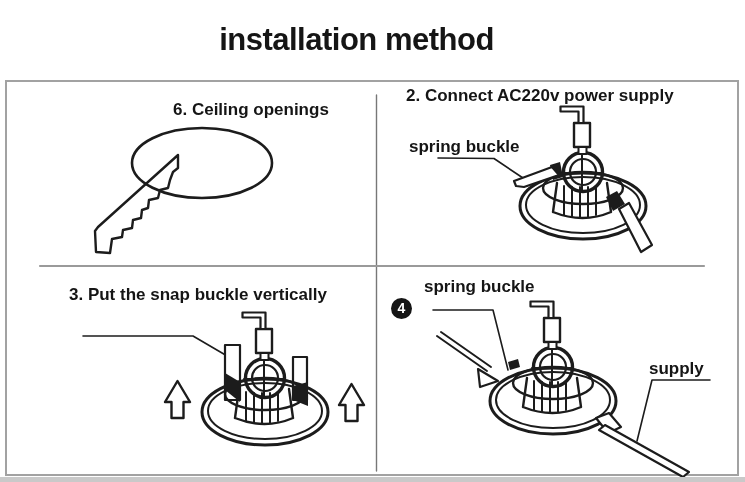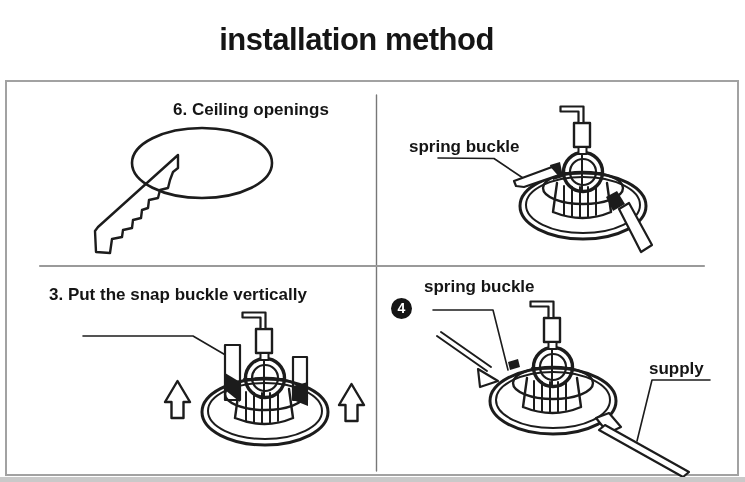--- a/index.html
+++ b/index.html
@@ -15,21 +15,21 @@
     position:absolute;left:5px;top:80px;width:734px;height:396px;
     border:2px solid #a2a2a2;box-sizing:border-box;background:transparent;
   }
   .bottom-strip{
     position:absolute;left:0;top:477px;width:745px;height:5px;background:#c9c9c9;
   }
   .lbl{position:absolute;font-weight:700;font-size:17px;white-space:nowrap;line-height:21px;}
   .step1-label{left:173px;top:99px;}
   .step2-label{left:406px;top:85px;}
   .sb2-label{left:409px;top:136px;}
-  .step3-label{left:49px;top:284px;}
+  .step3-label{left:69px;top:284px;}
   .sb4-label{left:424px;top:276px;}
   .ceiling-label{left:649px;top:358px;}
   .badge{
     position:absolute;left:391px;top:298px;width:21px;height:21px;border-radius:50%;
     background:#151515;color:#ffffff;font-weight:700;font-size:14px;line-height:21px;
     text-align:center;
   }
   svg.art{position:absolute;left:0;top:0;}
 </style>
 </head>
@@ -105,20 +105,21 @@
         <polygon points="-75,2 -55,14 -73,20" fill="#ffffff" stroke-width="2.2"></polygon>
         <polygon points="-45,-5 -35,-8 -33,0 -43,3" fill="#1c1c1c" stroke="none"></polygon>
         <polygon points="43,51 56,46 68,60 55,66" fill="#ffffff" stroke-width="2.2"></polygon>
         <path d="M52 58 L136 105 L130 110 L46 63 Z" fill="#ffffff" stroke-width="2.2"></path>
       </g>
     </g>
   </svg>
 
   <div class="lbl step1-label">6. Ceiling openings</div>
 
+  <div class="lbl step2-label">2. Connect AC220v power supply</div>
   <div class="lbl sb2-label">spring buckle</div>
 
   <div class="lbl step3-label">
     <div>3. Put the snap buckle vertically</div>
   </div>
 
   <div class="badge">4</div>
   <div class="lbl sb4-label">spring buckle</div>
   <div class="lbl ceiling-label">supply</div>
 

